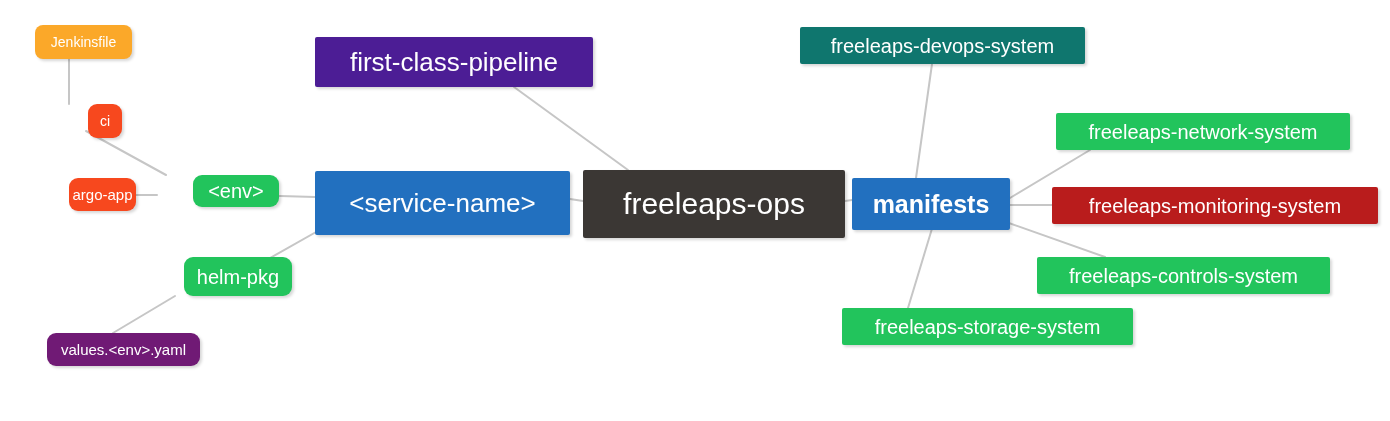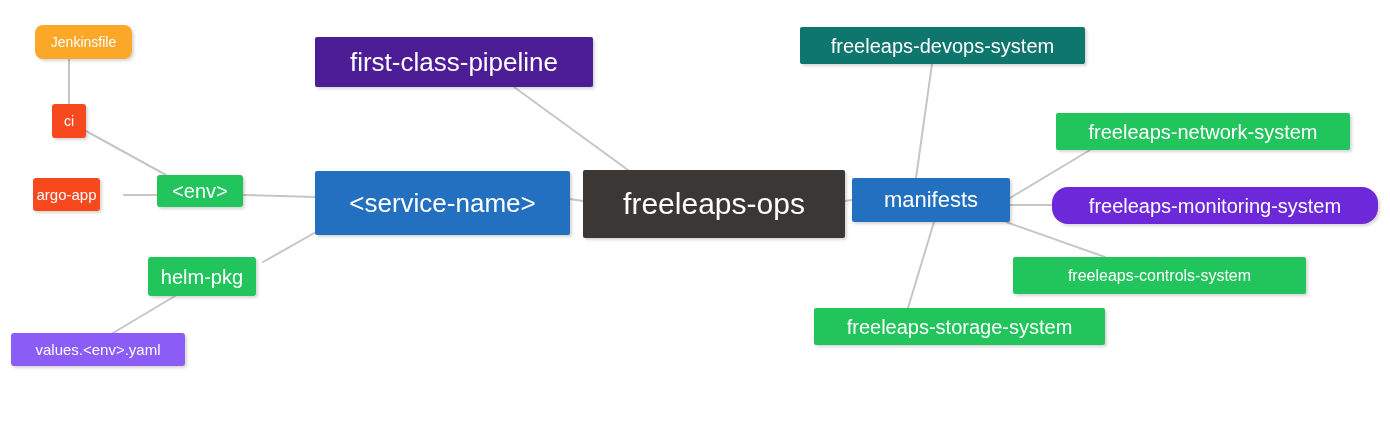--- a/index.html
+++ b/index.html
@@ -36,21 +36,21 @@
     justify-content: center;
     color: #ffffff;
     white-space: nowrap;
     line-height: 1;
     text-align: center;
     box-shadow: 2px 2px 3px rgba(0,0,0,0.16);
     -webkit-font-smoothing: antialiased;
   }
   
   .r-sharp { border-radius: 2px; }
-  .r-soft  { border-radius: 3px; }
+  .r-soft  { border-radius: 9px; margin-left: 36px; }
   .r-round { border-radius: 8px; }
 </style>
 </head>
 <body>
 
 <div id="canvas">
 
   <svg id="edges" viewBox="0 0 1390 421" preserveAspectRatio="none">
       <line x1="69" y1="59" x2="69" y2="104" stroke="#c6c6c6" stroke-width="2" stroke-linecap="round"></line>
       <line x1="86" y1="131" x2="166" y2="175" stroke="#c6c6c6" stroke-width="2" stroke-linecap="round"></line>
@@ -67,25 +67,25 @@
       <line x1="1006" y1="222" x2="1105" y2="257" stroke="#c6c6c6" stroke-width="2" stroke-linecap="round"></line>
       <line x1="934" y1="222" x2="908" y2="308" stroke="#c6c6c6" stroke-width="2" stroke-linecap="round"></line>
     </svg>
 
   <div id="node-layer">
       <div class="node r-round" style="left: 20px; top: 25px; width: 97px; height: 34px; background: rgb(251, 168, 41); font-size: 14px; margin-left: 15px;">Jenkinsfile</div>
       <div class="node r-soft" style="left: 52px; top: 104px; width: 34px; height: 34px; background: rgb(247, 72, 30); font-size: 14px;">ci</div>
       <div class="node r-soft" style="left: 33px; top: 178px; width: 67px; height: 33px; background: rgb(247, 72, 30); font-size: 15px;">argo-app</div>
       <div class="node r-soft" style="left: 157px; top: 175px; width: 86px; height: 32px; background: rgb(34, 196, 92); font-size: 20px;">&lt;env&gt;</div>
       <div class="node r-soft" style="left: 148px; top: 257px; width: 108px; height: 39px; background: rgb(34, 196, 92); font-size: 20px;">helm-pkg</div>
-      <div class="node r-soft" style="left: 11px; top: 333px; width: 174px; height: 33px; background: #8b5cf6; font-size: 15px;">values.&lt;env&gt;.yaml</div>
+      <div class="node r-soft" style="left: 11px; top: 333px; width: 153px; height: 33px; background: #701a75; font-size: 15px;">values.&lt;env&gt;.yaml</div>
       <div class="node r-sharp" style="left: 315px; top: 37px; width: 278px; height: 50px; background: #4c1d95; font-size: 26px; text-align: center;">first-class-pipeline</div>
       <div class="node r-sharp" style="left: 315px; top: 171px; width: 255px; height: 64px; background: rgb(34, 112, 191); font-size: 26px;">&lt;service-name&gt;</div>
       <div class="node r-sharp" style="left: 583px; top: 170px; width: 262px; height: 68px; background: rgb(59, 55, 52); font-size: 30px;">freeleaps-ops</div>
-      <div class="node r-sharp" style="left: 852px; top: 178px; width: 158px; height: 44px; background: rgb(34, 112, 191); font-size: 22px;">manifests</div>
+      <div class="node r-sharp" style="left: 852px; top: 178px; width: 158px; height: 52px; background: rgb(34, 112, 191); font-size: 25px; font-weight: bold;">manifests</div>
       <div class="node r-sharp" style="left: 800px; top: 27px; width: 285px; height: 37px; background: #0f766e; font-size: 20px;">freeleaps-devops-system</div>
       <div class="node r-sharp" style="left: 1056px; top: 113px; width: 294px; height: 37px; background: rgb(34, 196, 92); font-size: 20px;">freeleaps-network-system</div>
-      <div class="node r-sharp" style="left: 1052px; top: 187px; width: 326px; height: 37px; background: #6d28d9; font-size: 20px; border-radius: 16px;">freeleaps-monitoring-system</div>
-      <div class="node r-sharp" style="left: 1013px; top: 257px; width: 293px; height: 37px; background: rgb(34, 196, 92); font-size: 16px;">freeleaps-controls-system</div>
-      <div class="node r-sharp" style="left: 814px; top: 308px; width: 291px; height: 37px; background: rgb(34, 196, 92); font-size: 20px;">freeleaps-storage-system</div>
+      <div class="node r-sharp" style="left: 1052px; top: 187px; width: 326px; height: 37px; background: #b91c1c; font-size: 20px;">freeleaps-monitoring-system</div>
+      <div class="node r-sharp" style="left: 1037px; top: 257px; width: 293px; height: 37px; background: rgb(34, 196, 92); font-size: 20px;">freeleaps-controls-system</div>
+      <div class="node r-sharp" style="left: 842px; top: 308px; width: 291px; height: 37px; background: rgb(34, 196, 92); font-size: 20px;">freeleaps-storage-system</div>
     </div>
 
 </div>
 
 </body></html>

